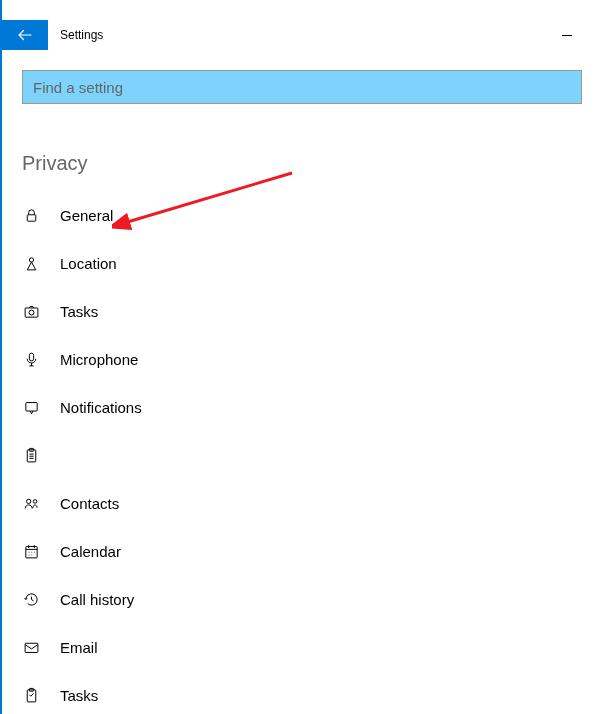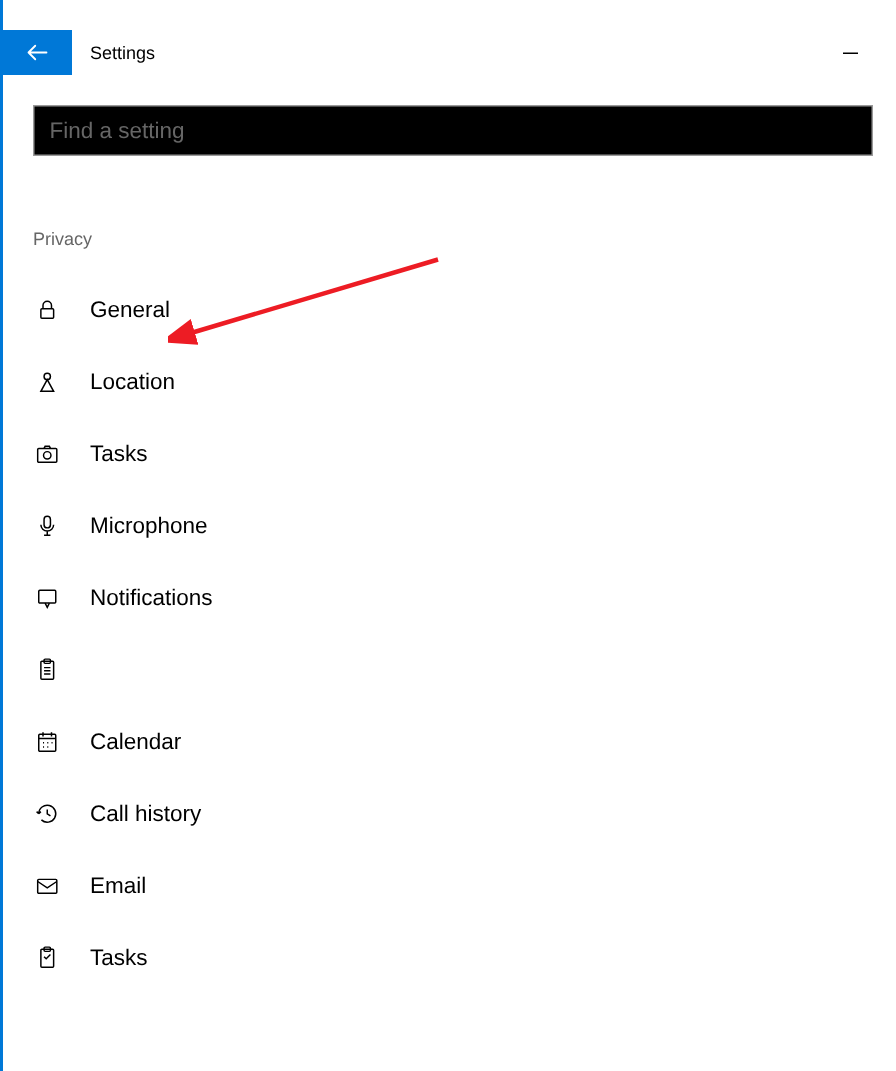--- a/index.html
+++ b/index.html
@@ -67,26 +67,26 @@
     .search-box {
       margin: 4px 0 0 0;
       width: 560px;
       height: 34px;
       border: 1px solid #999;
       display: flex;
       align-items: center;
       padding: 0 10px;
       font-size: 15px;
       color: #666;
-      background: #000000;
+      background: #7dd3fc;
     }
     .section-header {
       margin-top: 48px;
       color: #666;
-      font-size: 12px;
+      font-size: 20px;
     }
     .nav-list {
       margin-top: 16px;
     }
     .nav-item {
       display: flex;
       align-items: center;
       height: 48px;
       cursor: pointer;
       text-align: right;
@@ -194,20 +194,31 @@
       <span class="nav-icon">
         <svg viewBox="0 0 24 24">
             <rect x="6" y="4" width="12" height="17" rx="1"></rect>
             <rect x="9" y="2" width="6" height="4" rx="1"></rect>
             <path d="M9 10h6M9 13h6M9 16h6"></path>
           </svg>
       </span>
     </div>
 
 
+    <div class="nav-item">
+      <span class="nav-icon">
+        <svg viewBox="0 0 24 24">
+            <circle cx="8" cy="9" r="3"></circle>
+            <path d="M3 19c0-3 2.5-5 5-5s5 2 5 5"></path>
+            <circle cx="17" cy="9" r="2.5"></circle>
+            <path d="M14 18c0-2 1.5-4 3-4s3 2 3 4"></path>
+          </svg>
+      </span>
+      <span class="nav-label">Contacts</span>
+    </div>
 
     <div class="nav-item">
       <span class="nav-icon">
         <svg viewBox="0 0 24 24">
             <rect x="4" y="5" width="16" height="16" rx="1"></rect>
             <path d="M4 9h16M8 3v4M16 3v4M8 13h1M12 13h1M16 13h1M8 17h1M12 17h1"></path>
           </svg>
       </span>
       <span class="nav-label">Calendar</span>
     </div>

